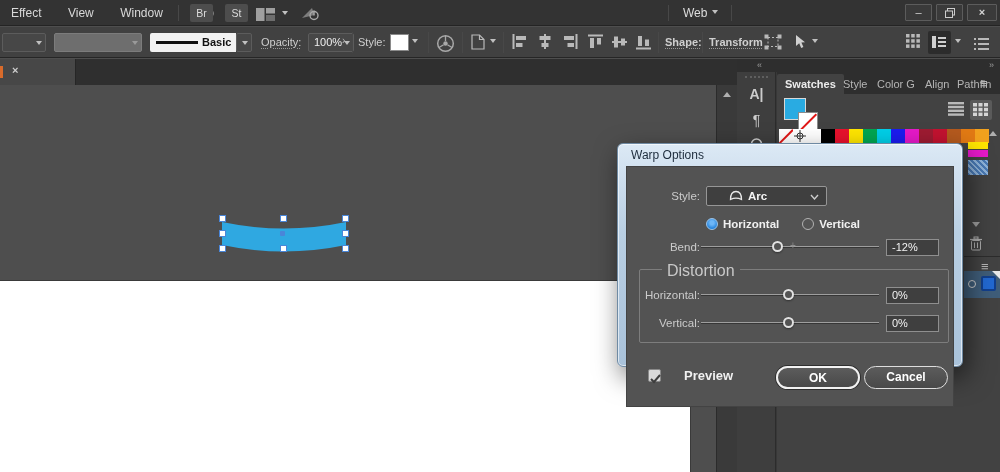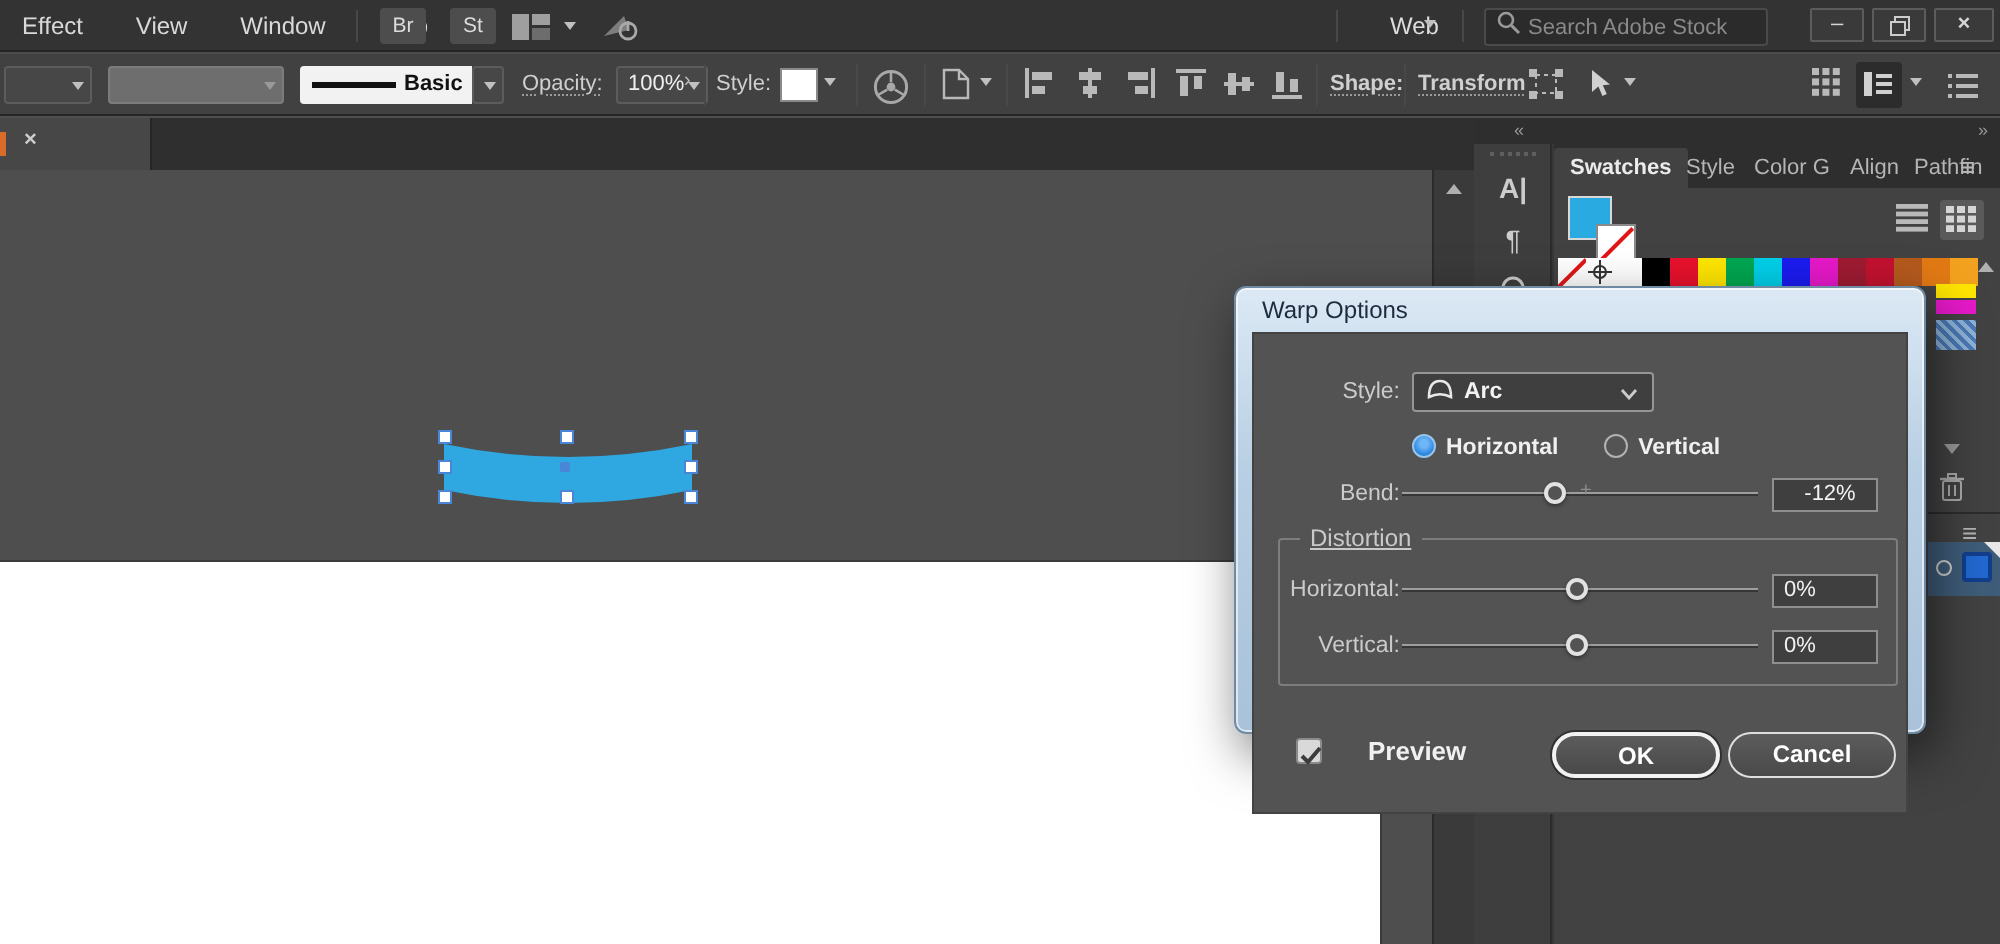--- a/index.html
+++ b/index.html
@@ -62,24 +62,24 @@
   .dlabel { position:absolute; font-size:11.5px; color:#cbcbcb; text-align:right; width:72px; left:10px; }
   .dvalue-box { position:absolute; left:268px; width:53px; height:17px; background:#3f3f3f; border:1px solid #8f8f8f; color:#f2f2f2; font-size:11px; line-height:15px; padding-left:5px; }
   .slider { position:absolute; left:83px; width:178px; height:16px; }
   .slider .track { position:absolute; left:0; right:0; top:8px; height:1px; background:#9e9e9e; box-shadow:0 1px 0 rgba(0,0,0,0.35); }
   .slider .knob { position:absolute; top:3px; width:11px; height:11px; border:2px solid #e2e2e2; border-radius:50%; background:#535353; box-shadow:0 1px 2px rgba(0,0,0,0.4); }
   .slider .midtick { position:absolute; left:50%; top:2px; color:#8d8d8d; font-size:10px; }
   .radio { display:inline-block; width:12px; height:12px; border-radius:50%; vertical-align:-2px; margin-right:5px; }
   .radio.on { background:radial-gradient(circle at 50% 38%, #6db6f7 25%, #1f7fd9 75%); border:1px solid #9cc4e8; }
   .radio.off { background:#545454; border:1px solid #b2b2b2; }
   .rlabel { font-size:11.5px; color:#f0f0f0; font-weight:bold; }
-  #style-dd { position:absolute; left:88px; top:42px; width:121px; height:20px; background:#3f3f3f; border:1px solid #969696; border-radius:2px; display:flex; align-items:center; padding:0 6px; gap:5px; }
+  #style-dd { position:absolute; left:88px; top:42px; width:121px; height:20px; background:#3f3f3f; border:1px solid #969696; border-radius:2px; display:flex; align-items:center; padding:0 22px; gap:5px; }
   #style-dd .txt { color:#f2f2f2; font-size:11.5px; font-weight:bold; }
   #dgroup { position:absolute; left:21px; top:125px; width:310px; height:74px; border:1px solid #7d7d7d; border-radius:2px; }
-  #dgroup-label { position:absolute; left:32px; top:118px; background:#535353; padding:0 5px; font-size:12px; color:#c9c9c9;text-decoration:underline; }
+  #dgroup-label { position:absolute; left:44px; top:118px; background:#535353; padding:0 5px; font-size:16px; color:#c9c9c9; }
   .pill { position:absolute; top:222px; width:84px; height:23px; border-radius:12px; background:linear-gradient(#5c5c5c,#494949); color:#ffffff; font-size:12px; font-weight:bold; text-align:center; line-height:21px; }
   #ok-btn { left:158px; border:2px solid #f2f2f2; box-shadow:0 0 0 1px #2f2f2f; }
   #cancel-btn { left:246px; border:1.5px solid #dedede; }
   #preview-check { position:absolute; left:30px; top:225px; width:13px; height:13px; background:#d9d9d9; border:1px solid #8a8a8a; border-radius:2px; }
   #preview-label { position:absolute; left:66px; top:224px; font-size:13px; color:#f0f0f0; font-weight:bold; }
 </style>
 </head>
 <body>
 
 <div id="app">
@@ -101,30 +101,23 @@
     </span>
     <span class="abs caret" style="left:282px;top:13px;"></span>
     <span class="abs" style="left:300px;top:5px;">
       <svg width="20" height="17">
           <path d="M2 13 L12 3 L14.5 10 Z" fill="#7d7d7d"></path>
           <circle cx="14" cy="10.5" r="4" stroke="#a9a9a9" stroke-width="1.4" fill="none"></circle>
           <line x1="14" y1="5.5" x2="14" y2="10.5" stroke="#a9a9a9" stroke-width="1.4"></line>
         </svg>
     </span>
     <div class="vdiv" style="left:668px;top:5px;height:16px;"></div>
-    <span class="abs" style="left:683px;top:6px;font-size:12px;color:#dddddd;margin-left:12px;">Web</span>
+    <span class="abs" style="left:683px;top:6px;font-size:12px;color:#dddddd;">Web</span>
     <span class="abs caret" style="left:712px;top:12px;"></span>
     <div class="vdiv" style="left:731px;top:5px;height:16px;"></div>
-    <div id="searchbox">
-      <span><svg width="13" height="13">
-            <circle cx="5" cy="5" r="3.5" stroke="#9a9a9a" stroke-width="1.3" fill="none"></circle>
-            <line x1="7.8" y1="7.8" x2="11.5" y2="11.5" stroke="#9a9a9a" stroke-width="1.5"></line>
-          </svg></span>
-      <span class="ph">Search Adobe Stock</span>
-    </div>
     <div class="winbtn" style="left:905px;">–</div>
     <div class="winbtn" style="left:936px;">
       <svg width="10" height="10" style="margin-top:3px;">
           <rect x="2.5" y="0.5" width="7" height="6.5" stroke="#cccccc" fill="none"></rect>
           <rect x="0.5" y="3" width="7" height="6.5" stroke="#cccccc" fill="#3a3a3a"></rect>
         </svg>
     </div>
     <div class="winbtn" style="left:967px;width:30px;font-weight:bold;">×</div>
   </div>
 
@@ -408,21 +401,21 @@
       <span style="display:inline-block;width:14px;"></span>
       <span class="radio off"></span><span class="rlabel">Vertical</span>
     </div>
 
     <div class="dlabel" style="top:97px;">Bend:</div>
     <div class="slider" style="top:94px;">
       <div class="track"></div>
       <span class="midtick">+</span>
       <div class="knob" style="left: calc(44% - 7px);"></div>
     </div>
-    <div class="dvalue-box" style="top:95px;text-align:center;">-12%</div>
+    <div class="dvalue-box" style="top:95px;">-12%</div>
 
     <div id="dgroup"></div>
     <div id="dgroup-label">Distortion</div>
 
     <div class="dlabel" style="top:145px;">Horizontal:</div>
     <div class="slider" style="top:142px;">
       <div class="track"></div>
       <div class="knob" style="left: calc(50% - 7px);"></div>
     </div>
     <div class="dvalue-box" style="top:143px;">0%</div>

